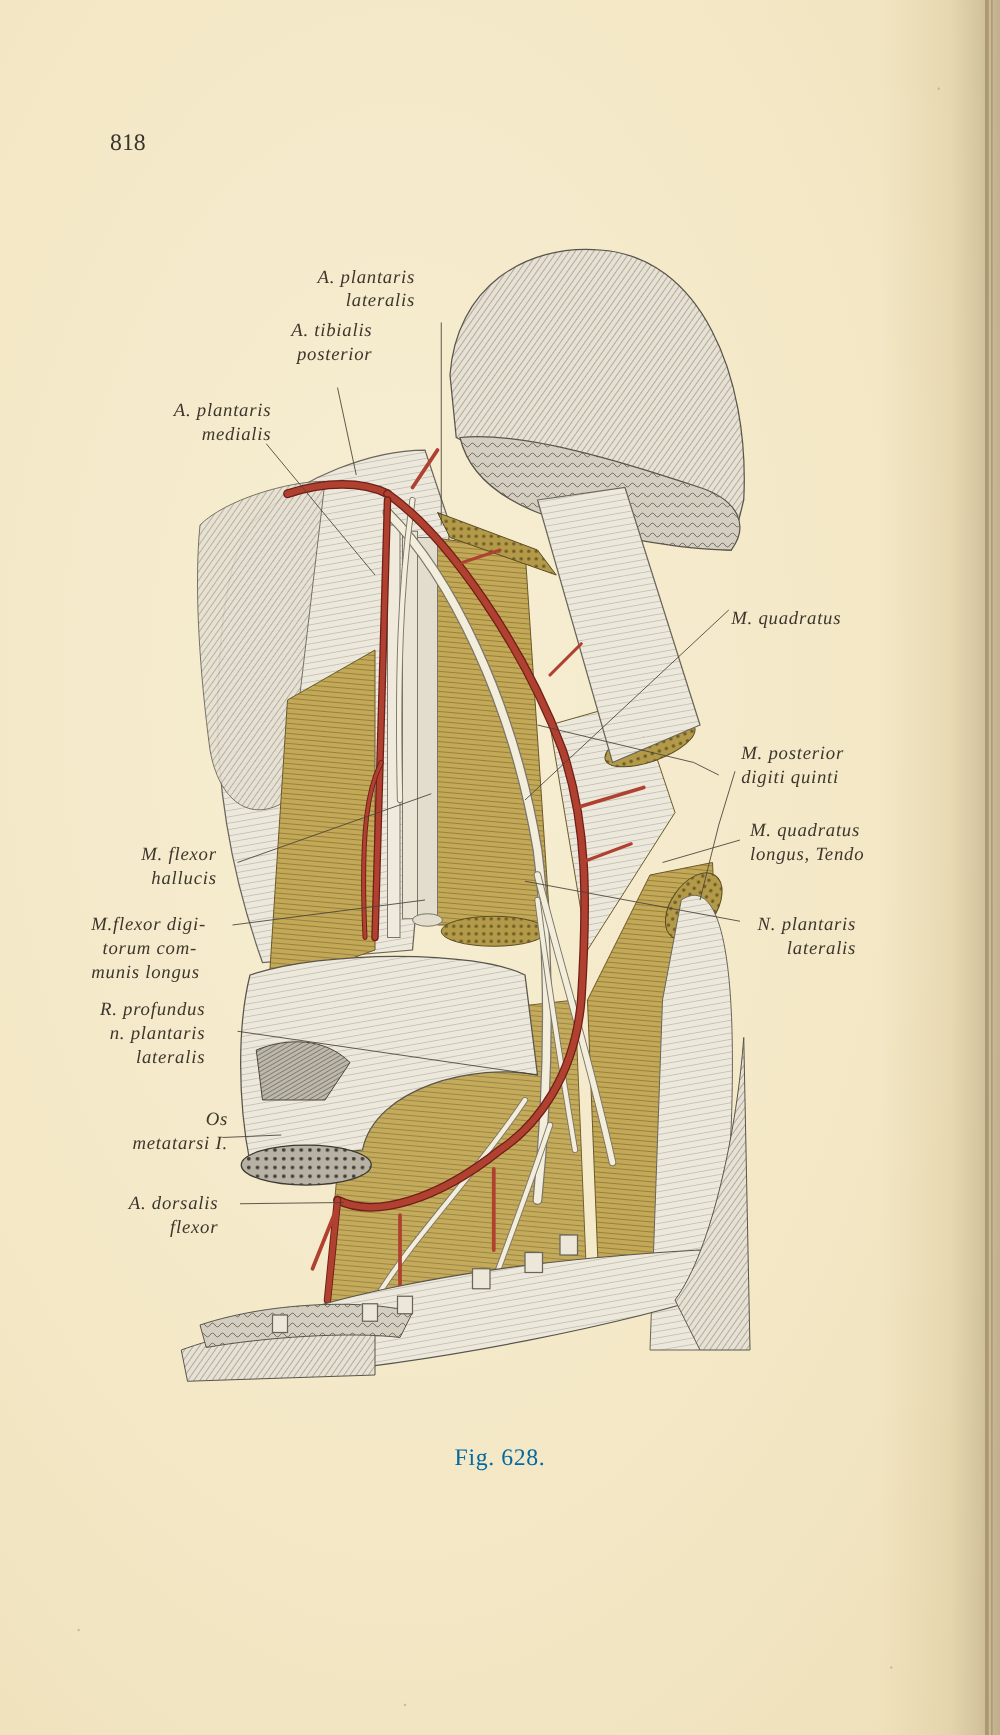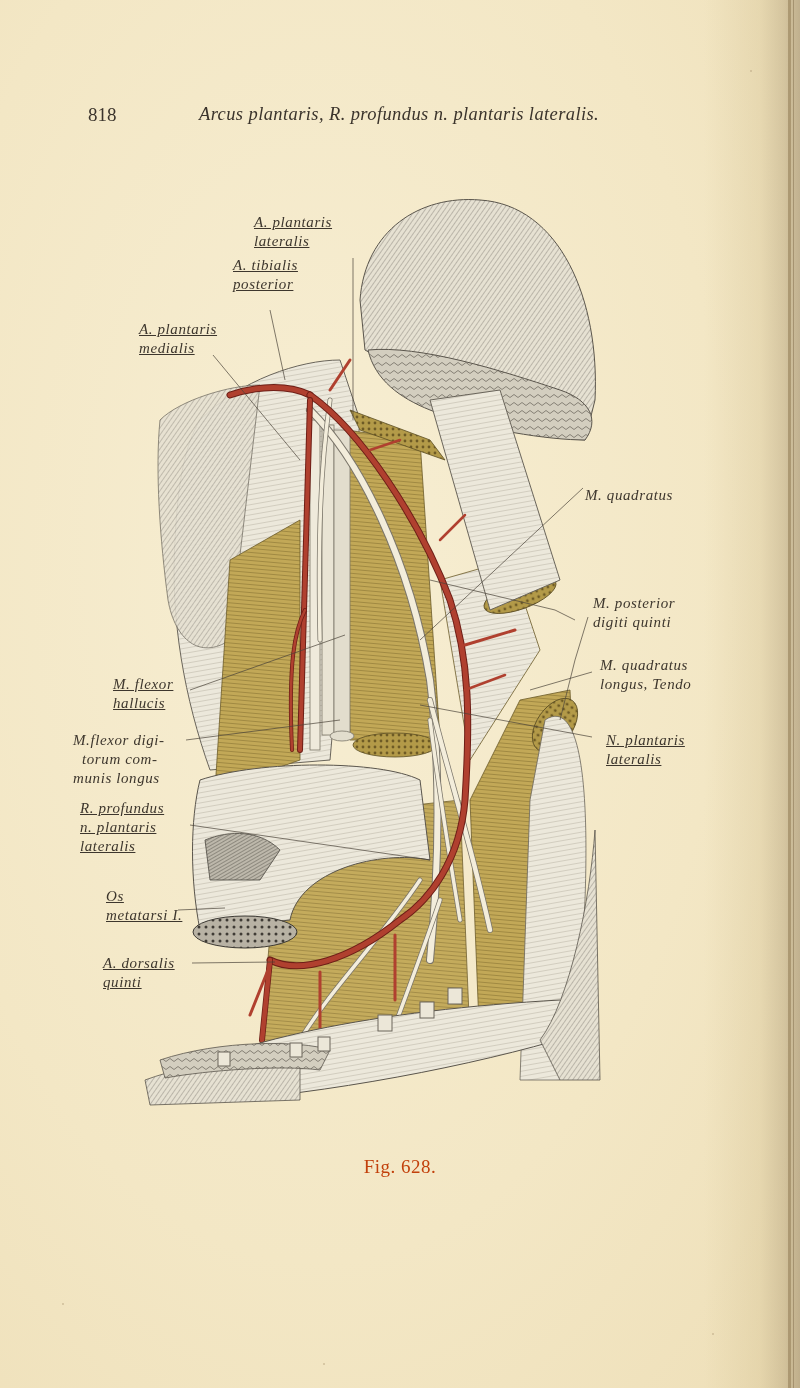--- a/index.html
+++ b/index.html
@@ -71,51 +71,50 @@
       position: absolute;
       font-family: "Liberation Serif", serif;
       font-style: italic;
       font-size: 15px;
       line-height: 19px;
       color: #3d362d;
       letter-spacing: 0.6px;
       white-space: nowrap;
     }
     .label .l { display: block; }
-    .label.center { text-align: left; text-decoration: underline; }
+    .label.center { text-align: right; }
     .caption {
       position: absolute;
       top: 1156px;
       left: 0;
       width: 800px;
       text-align: center;
       font-family: "Liberation Serif", serif;
       font-size: 19px;
-      color: #c2410c;
+      color: #0369a1;
       letter-spacing: 0.5px;
     }
     .caption span { position: relative; left: 0; }
     .speck {
       position: absolute;
       width: 2px; height: 2px;
       border-radius: 50%;
       background: #b7a47e;
       opacity: 0.6;
     }
   </style>
 </head>
 <body>
 
 <div class="page"></div>
 <div class="spine-line"></div>
 <div class="spine-line2"></div>
 
 <div class="header">
   <span class="page-number">818</span>
-  <span class="running-title">Arcus plantaris, R. profundus n. plantaris lateralis.</span>
 </div>
 
 <svg class="figure" width="800" height="1388" viewBox="0 0 800 1388" xmlns="http://www.w3.org/2000/svg">
   <defs>
     <pattern id="hatch" patternUnits="userSpaceOnUse" width="4" height="4" patternTransform="rotate(35)">
       <rect width="4" height="4" fill="#e6e1d2"></rect>
       <line x1="0" y1="0" x2="0" y2="4" stroke="#8f8a80" stroke-width="1"></line>
     </pattern>
     <pattern id="hatchDark" patternUnits="userSpaceOnUse" width="3" height="3" patternTransform="rotate(60)">
       <rect width="3" height="3" fill="#bdb8ab"></rect>
@@ -295,21 +294,21 @@
   <span class="l">R. profundus</span>
   <span class="l">n. plantaris</span>
   <span class="l">lateralis</span>
 </div>
 <div class="label center" style="left:106px; top:887px;">
   <span class="l">Os</span>
   <span class="l">metatarsi I.</span>
 </div>
 <div class="label center" style="left:103px; top:954px;">
   <span class="l">A. dorsalis</span>
-  <span class="l">quinti</span>
+  <span class="l">flexor</span>
 </div>
 
 <div class="caption">
   <span>Fig. 628.</span>
 </div>
 
 <div class="speck" style="left:62px; top:1303px;"></div>
 <div class="speck" style="left:323px; top:1363px;"></div>
 <div class="speck" style="left:712px; top:1333px;"></div>
 <div class="speck" style="left:750px; top:70px;"></div>

